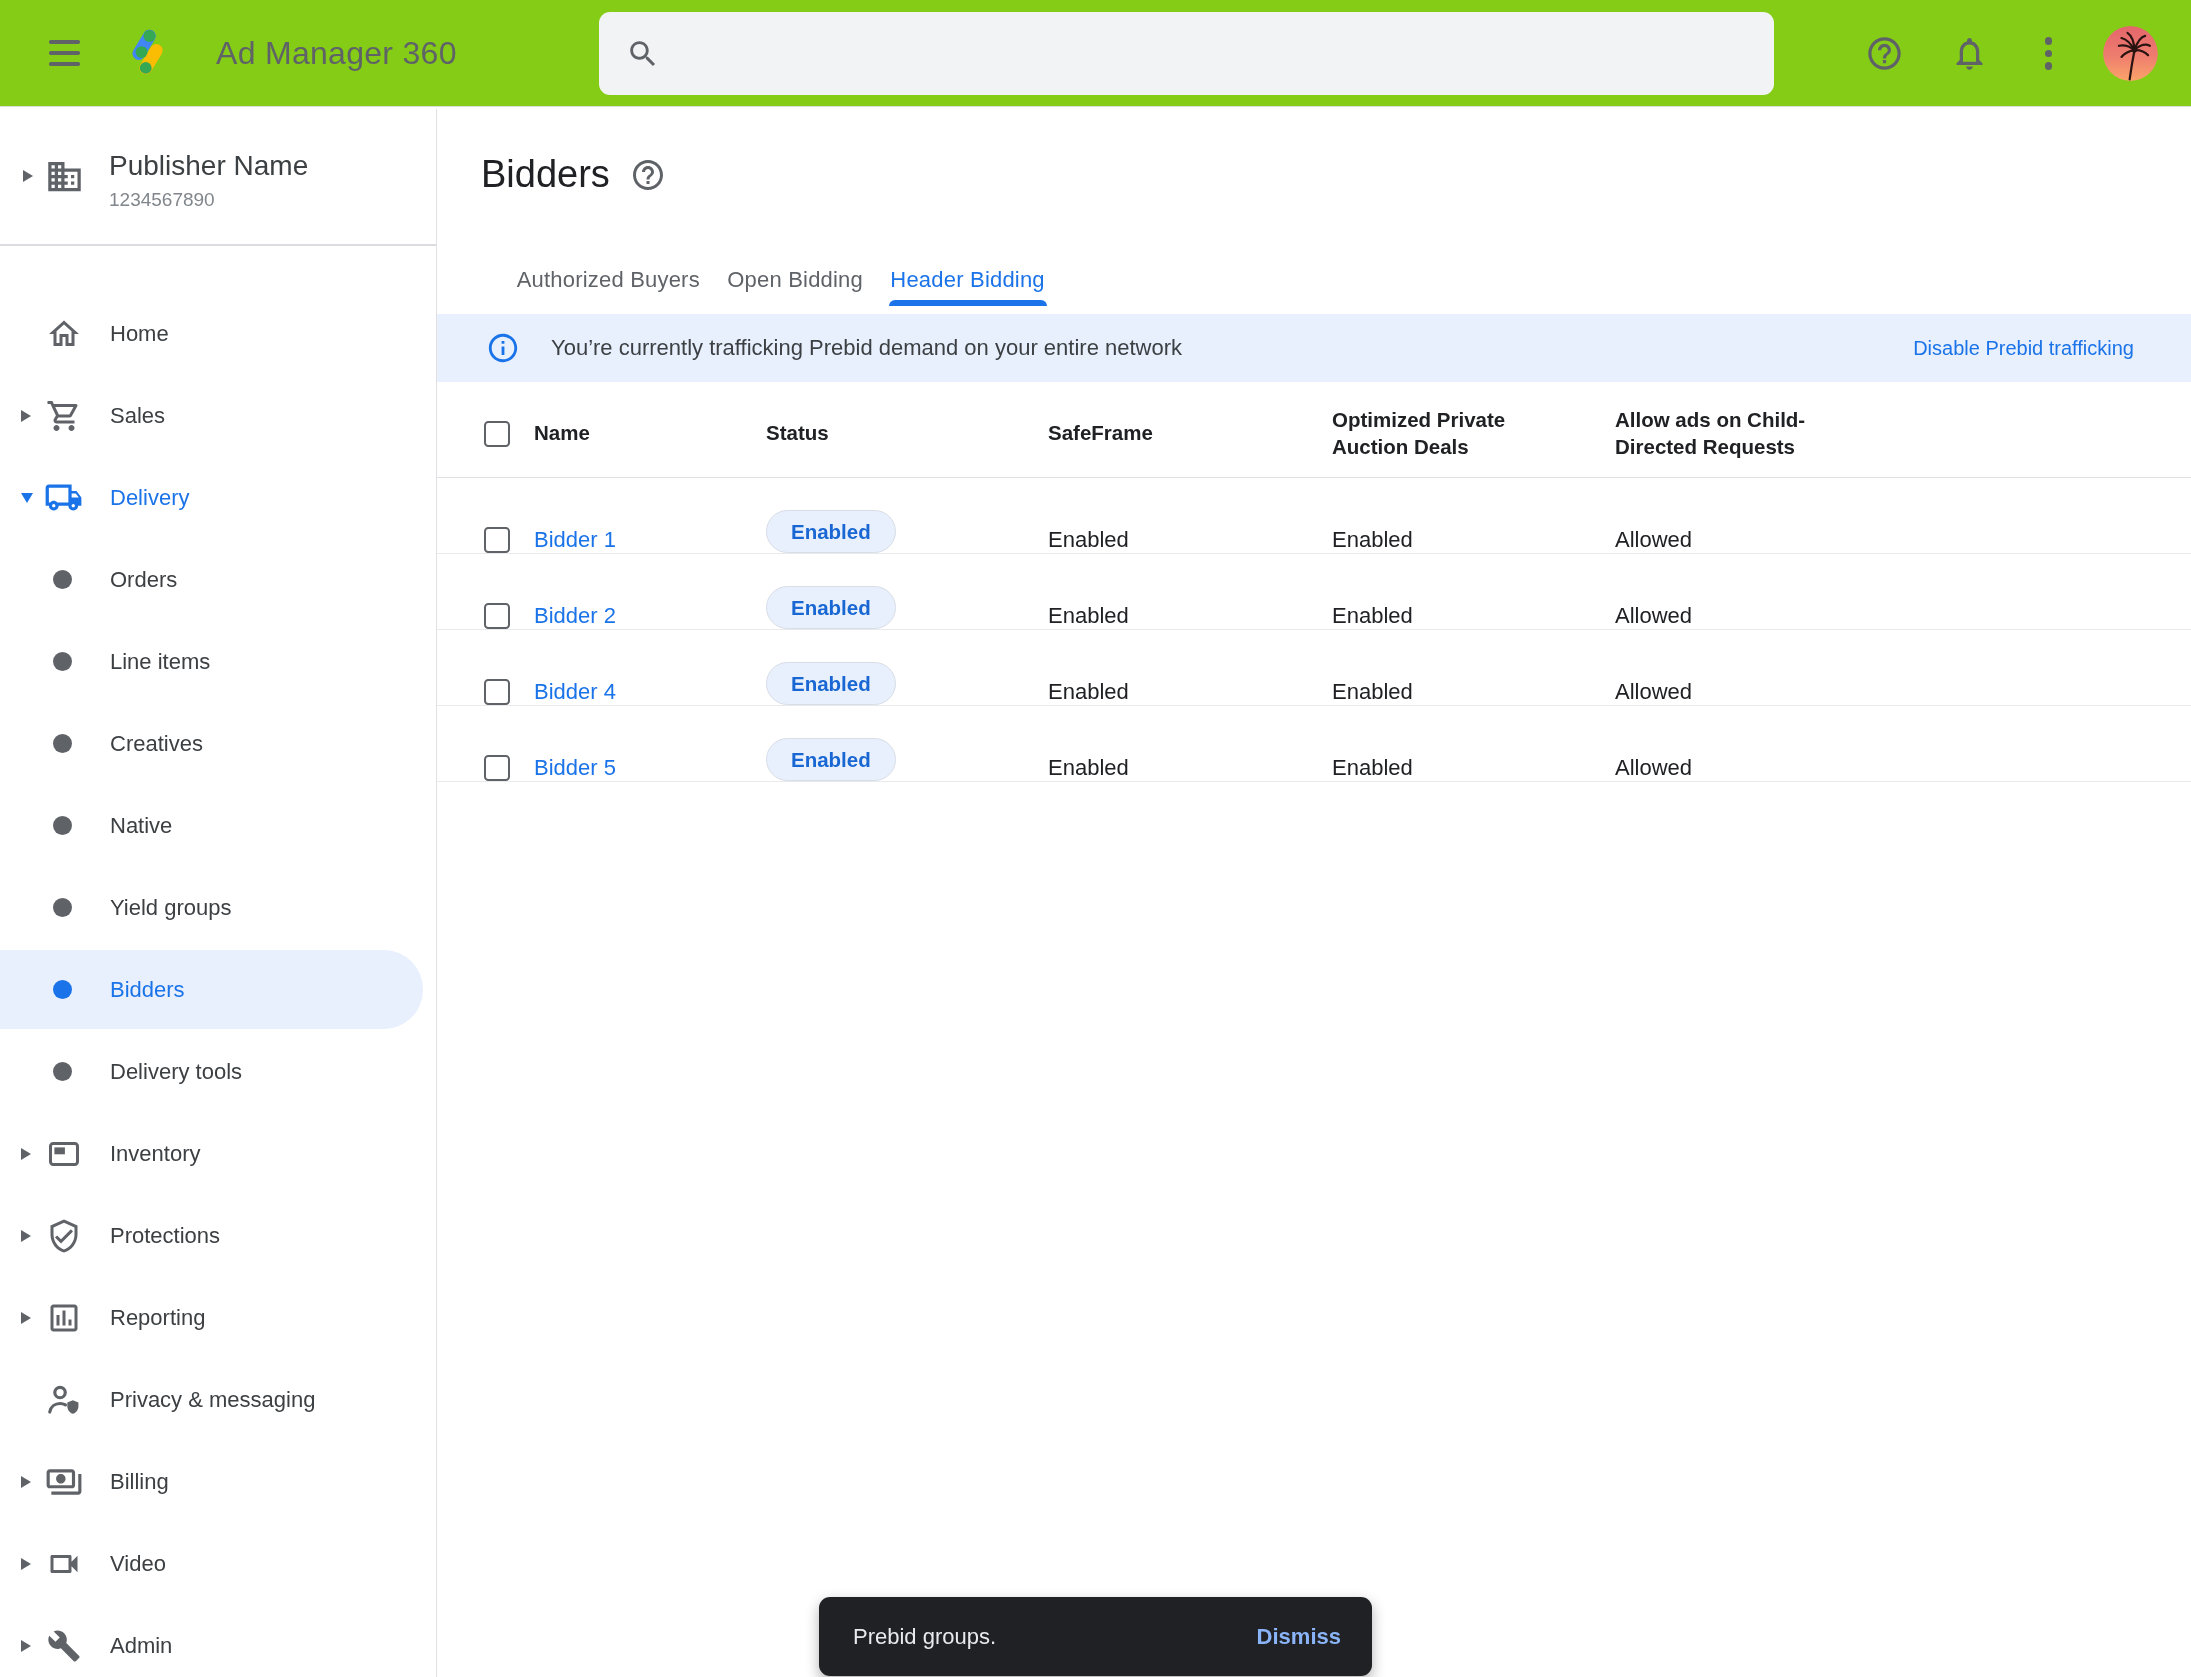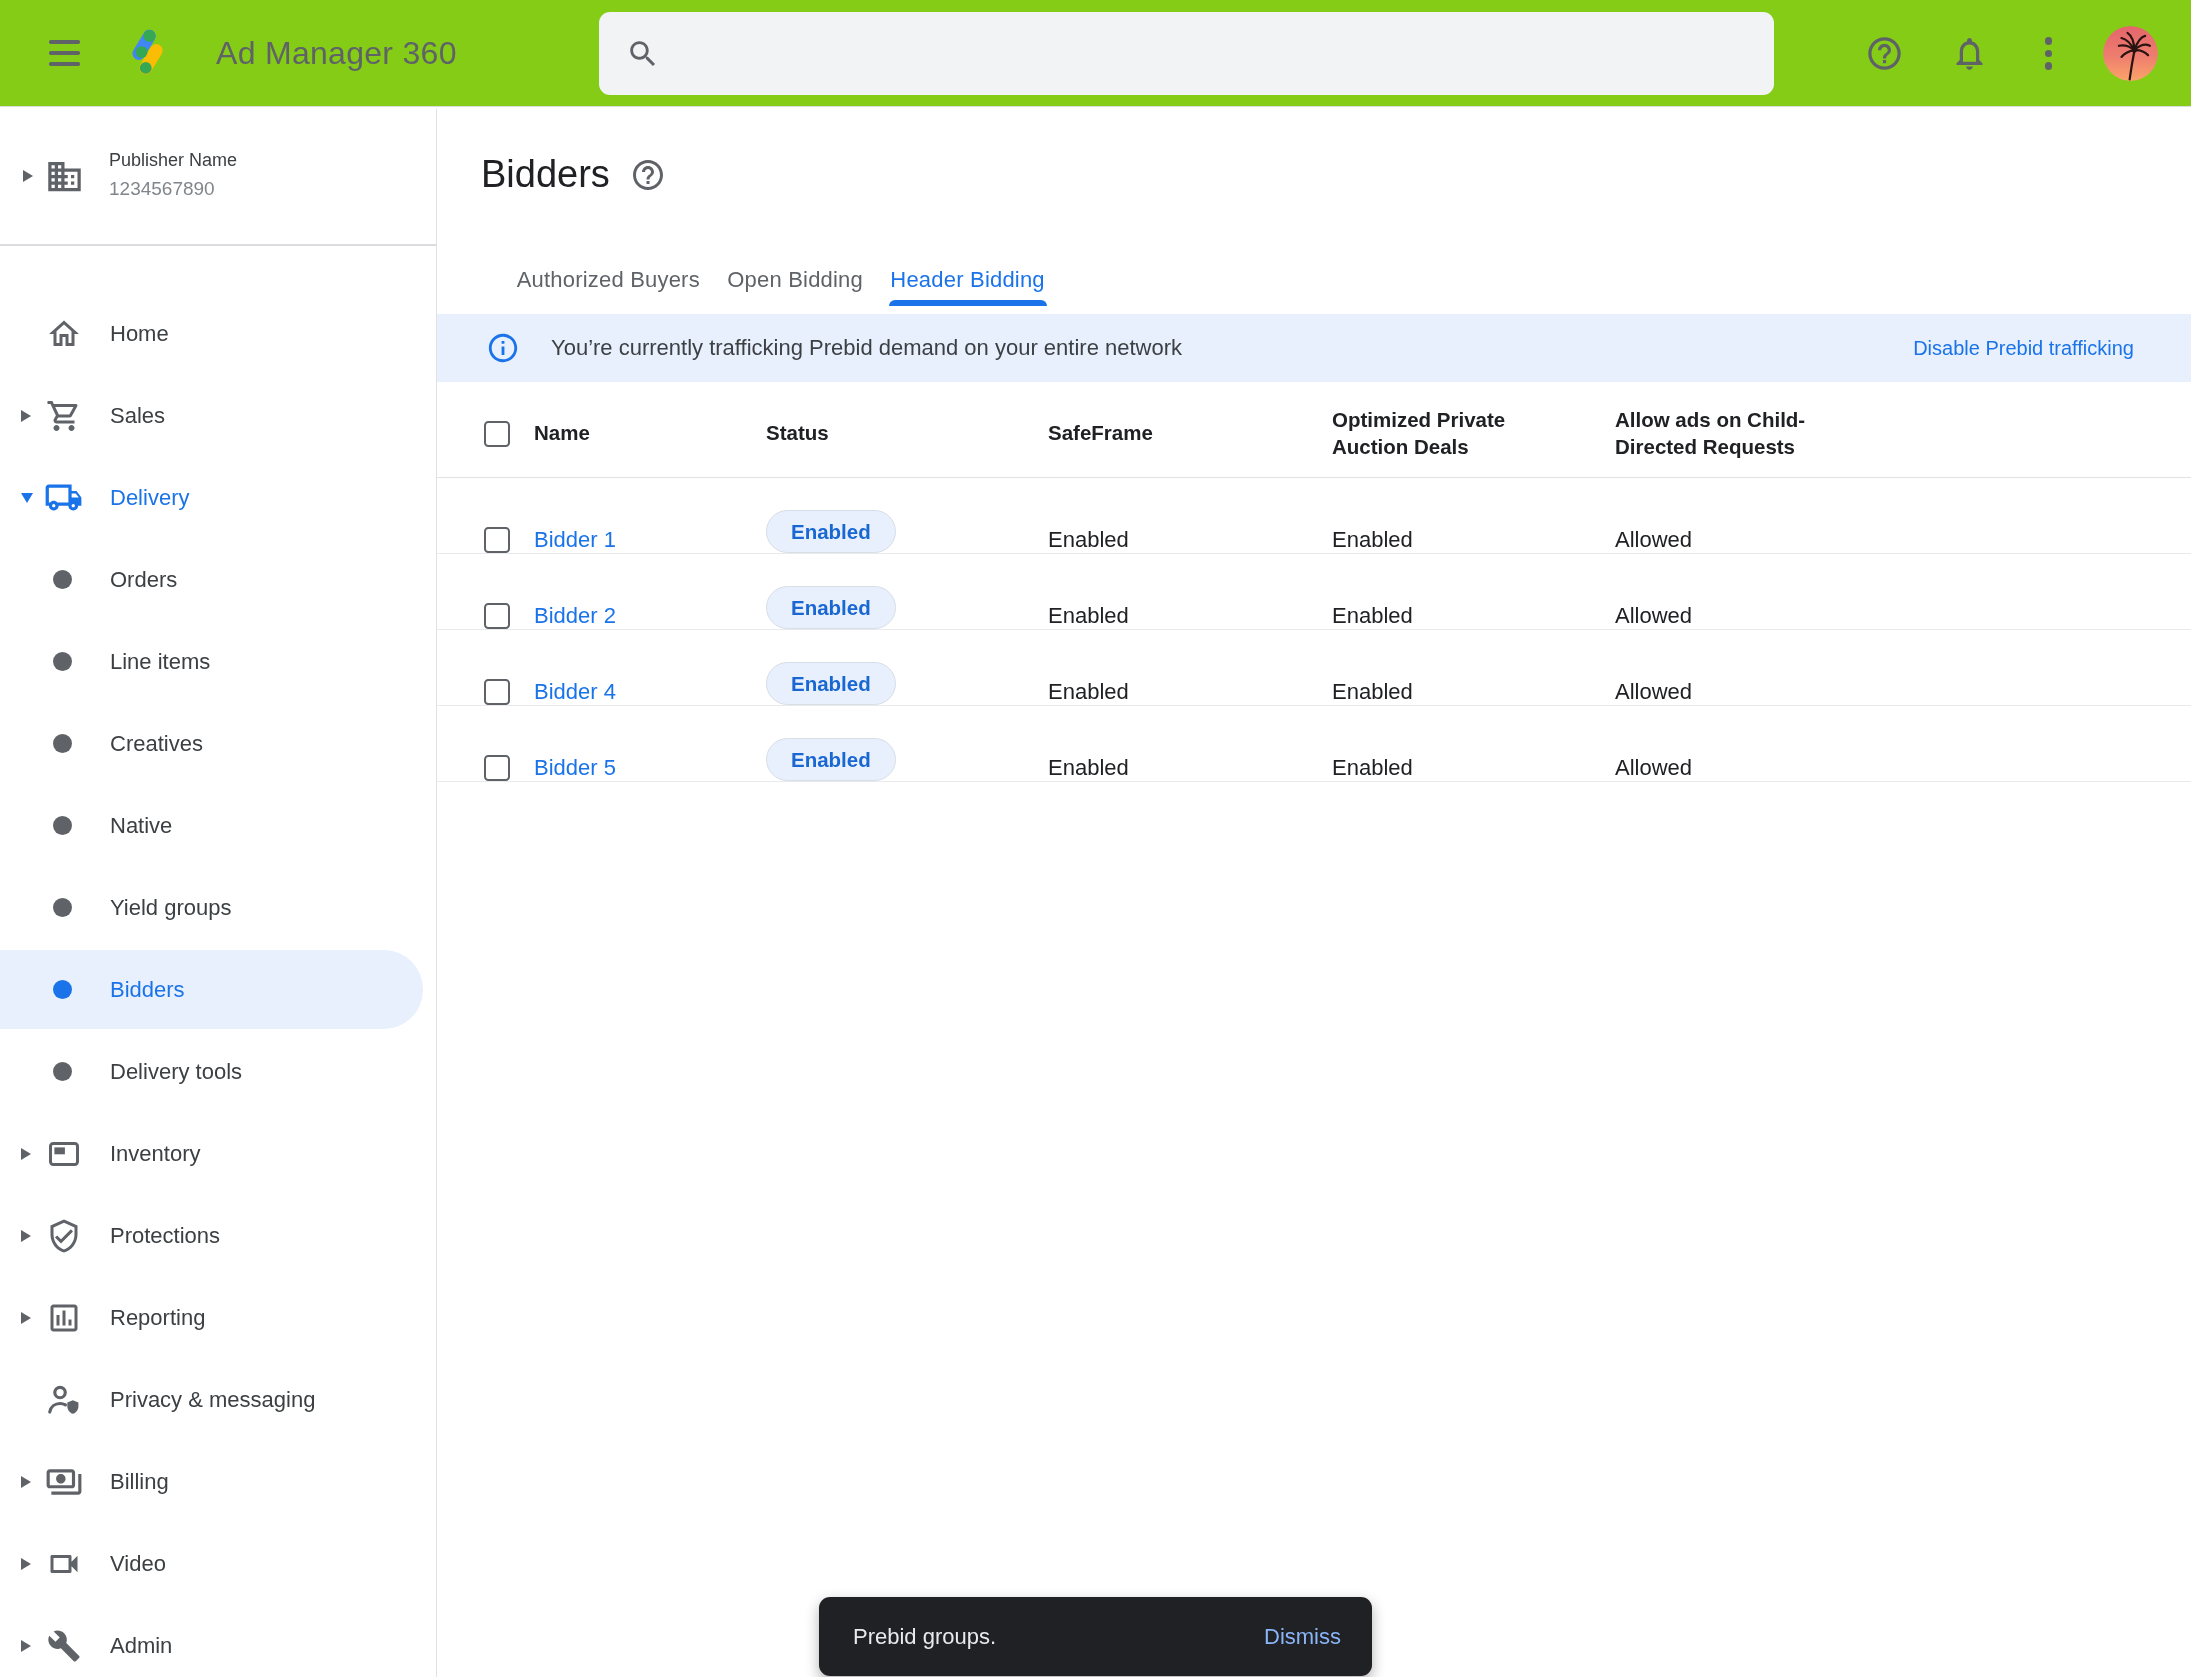--- a/index.html
+++ b/index.html
@@ -29,21 +29,21 @@
   .avatar { position:absolute; left:2103px; top:26px; width:55px; height:55px; border-radius:50%;
     overflow:hidden; cursor:pointer; border:none; background:transparent; padding:0; }
 
   
   .sidebar { position:absolute; left:0; top:109px; width:437px; height:1569px; background:#fff;
     border-right:1.7px solid #dfe1e5; }
   .publisher { position:relative; height:135px; cursor:pointer; }
   .publisher .tri { position:absolute; left:23px; top:61px; }
   .publisher svg { position:absolute; left:45px; top:48px; }
   .pub-text { position:absolute; left:109px; top:41px; }
-  .pub-name { font-size:18px; font-weight:500; color:#3c4043; }
+  .pub-name { font-size:28px; font-weight:500; color:#3c4043; }
   .pub-id   { font-size:19px; color:#80868b; margin-top:6.8px; }
   .side-divider { height:1.7px; background:#dadce0; }
   .nav { list-style:none; padding-top:47px; }
   .nav-item { position:relative; height:82px; display:flex; align-items:center; cursor:pointer; }
   .nav-item .pill { position:absolute; left:0; top:1.7px; width:423px; height:79px; background:#e8f0fe;
     border-radius:0 39px 39px 0; z-index:0; }
   .slot-arrow { position:absolute; left:21.4px; width:17px; display:flex; justify-content:flex-start; z-index:1; }
   .tri { width:0; height:0; border-top:6.8px solid transparent; border-bottom:6.8px solid transparent;
     border-left:10.3px solid #5f6368; }
   .tri-down { width:0; height:0; border-left:6.8px solid transparent; border-right:6.8px solid transparent;
@@ -88,21 +88,21 @@
   .th-child { display:inline-block; max-width:214px; }
   .td { font-size:22px; color:#202124; }
   .row-link { font-size:22px; color:#1a73e8; text-decoration:none; cursor:pointer; }
   .status-pill { display:inline-flex; align-items:center; justify-content:center; height:43px; padding:0 24px;
     background:#e8f0fe; border:1.7px solid #d8dde6; border-radius:23px; font-size:20.5px; font-weight:700; color:#1967d2; }
 
   
   .toast { position:absolute; left:819px; top:1597px; width:553px; height:79px; background:#202124;
     border-radius:11px; display:flex; align-items:center; box-shadow:0 5.1px 13.7px rgba(0,0,0,0.3); z-index:10; }
   .toast-msg { margin-left:34px; font-size:22px; color:#e8eaed; }
-  .toast-action { margin-left:auto; margin-right:31px; font-size:22px; font-weight:400; color:#8ab4f8;
+  .toast-action { margin-left:auto; margin-right:31px; font-size:22px; font-weight:700; color:#8ab4f8;
     background:none; border:none; cursor:pointer; font-family:inherit; }
 
   .ico { fill:#5f6368; }
 </style>
 </head>
 <body>
 
 <header class="topbar">
   <button class="hamburger">
       <span></span>

